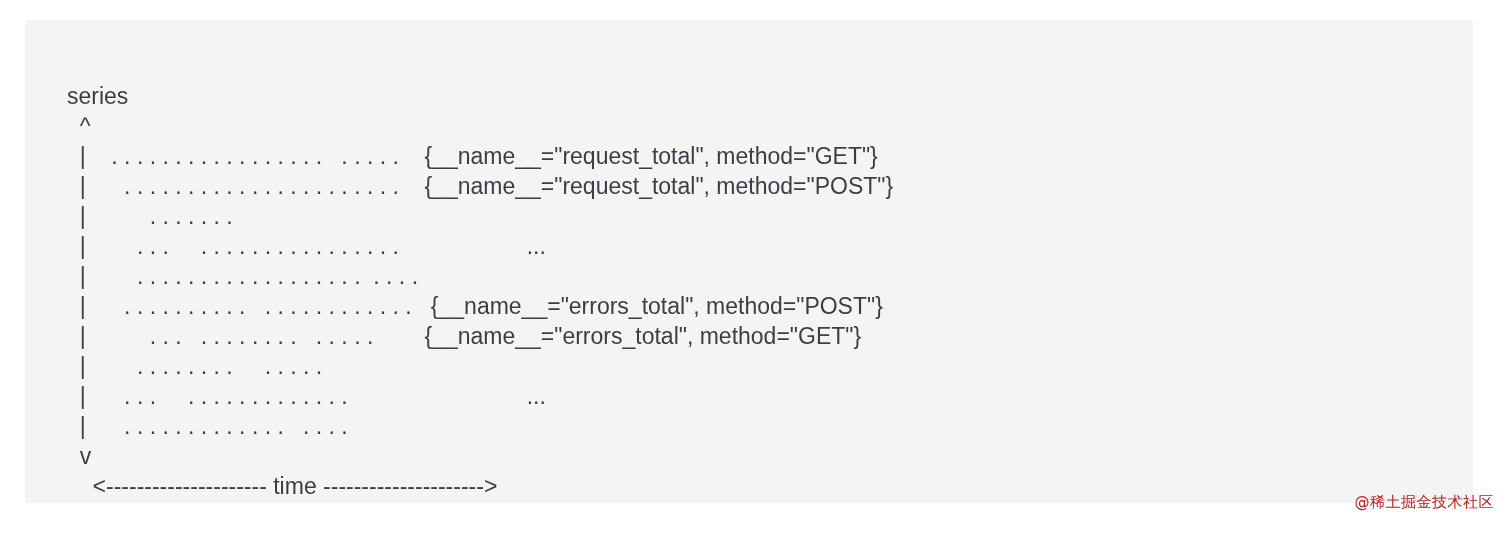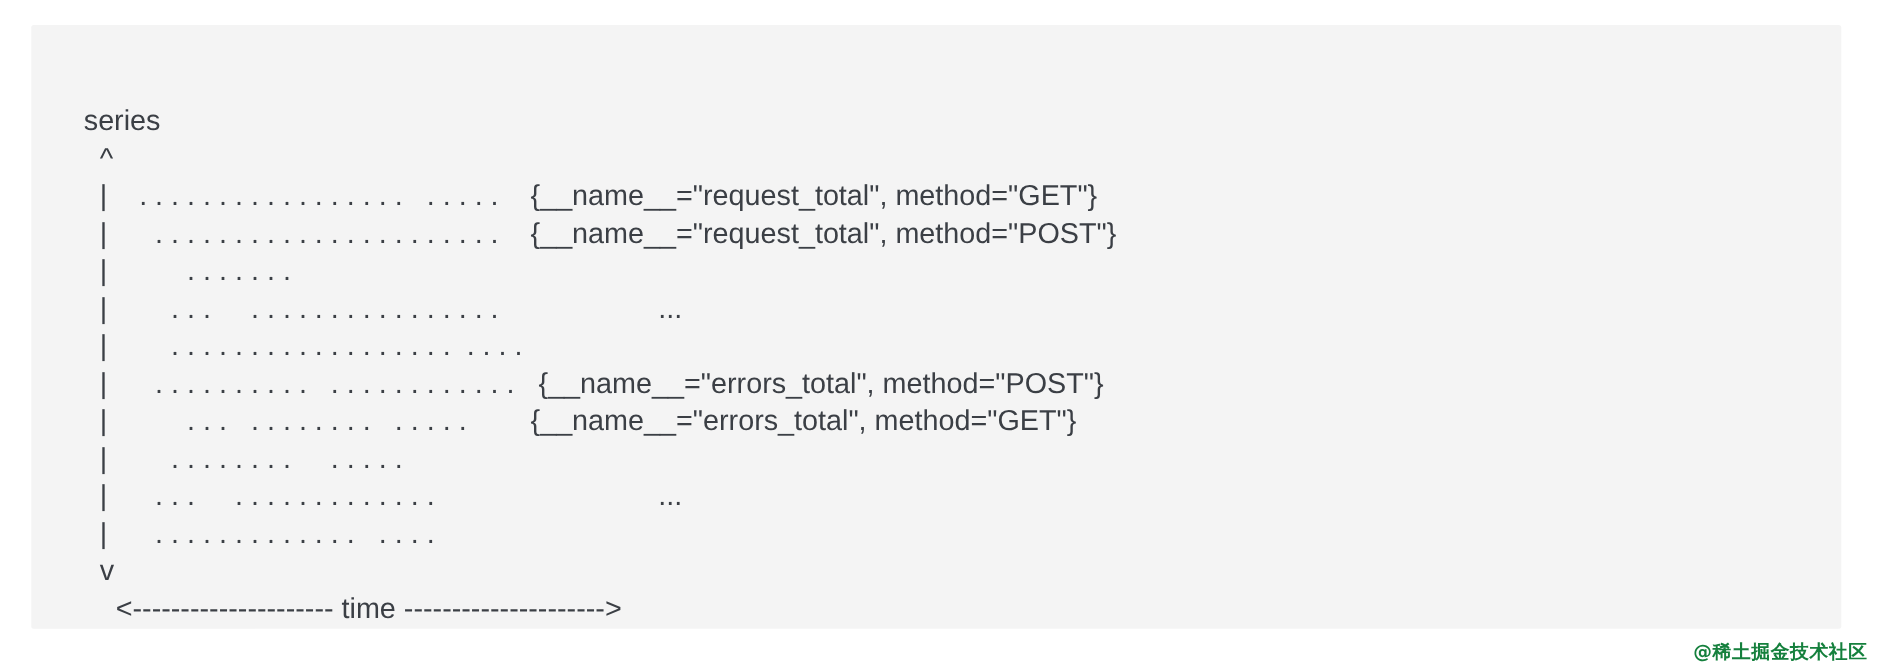--- a/index.html
+++ b/index.html
@@ -36,27 +36,26 @@
     letter-spacing: 0px;
     color: #3b3f45;
     white-space: pre;
     font-weight: 400;
     -webkit-font-smoothing: antialiased;
   }
 
   #watermark {
     position: absolute;
     right: 18px;
-    bottom: 6px;
+    bottom: 25px;
     font-family: "DejaVu Sans", "Liberation Sans", sans-serif;
     font-size: 15px;
-    color: #15803d;
+    color: #b91c1c;
     white-space: pre;
     letter-spacing: 0.5px;
-    font-weight: bold;
   }
 </style>
 </head>
 <body>
 
 <div id="code-block">
   <pre id="ascii-art">series
   ^
   |    . . . . . . . . . . . . . . . . .   . . . . .    {__name__="request_total", method="GET"}
   |      . . . . . . . . . . . . . . . . . . . . . .    {__name__="request_total", method="POST"}

